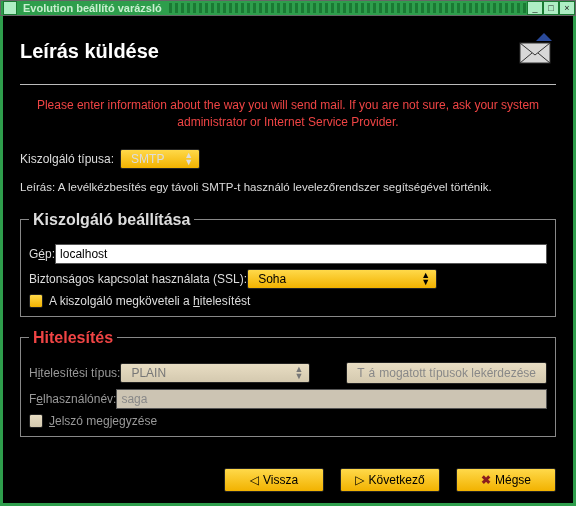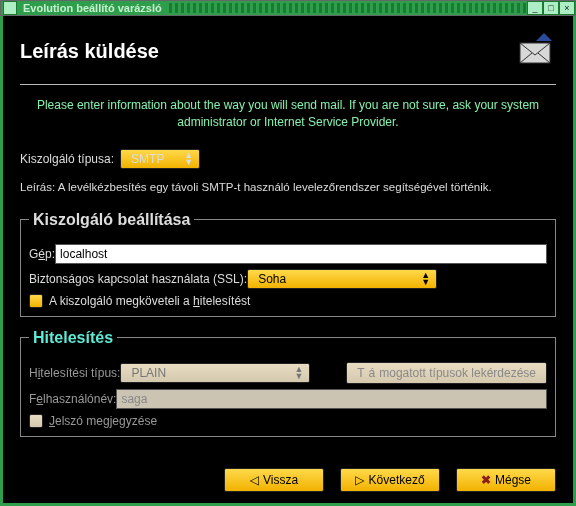--- a/index.html
+++ b/index.html
@@ -10,31 +10,31 @@
 .titlebar-text { color: #c8f0d0; font-size: 11px; padding: 8px 4px; flex: 0 0 auto; font-weight: bold; }
 .titlebar-stripes { flex: 1; background: repeating-linear-gradient(90deg, #2e9e4c 0 3px, #1a7a33 3px 6px); height: 10px; align-self: center; }
 .titlebar-btns { display: flex; gap: 0; }
 .titlebar-btn { width: 16px; height: 14px; background: #aeeec4; border: 1px solid #1a7a33; text-align: center; line-height: 12px; font-size: 9px; color: #222; cursor: pointer; }
 .frame { border: 3px solid #2e9e4c; border-top: none; height: 490px; padding: 3px; background: #000; }
 .inner { background: #000; height: 100%; padding: 12px 14px 8px 14px; display: flex; flex-direction: column; }
 .header { display: flex; align-items: center; justify-content: space-between; margin-bottom: 12px; }
 .header-title { color: #fff; font-size: 20px; font-weight: bold; }
 .mail-icon svg { width: 42px; height: 38px; }
 .hr { border-top: 1px solid #bbb; margin-bottom: 8px; }
-.intro { color: #86efac; text-align: center; line-height: 1.4; font-size: 12px; margin: 4px 0 12px 0; }
+.intro { color: #ef4444; text-align: center; line-height: 1.4; font-size: 12px; margin: 4px 0 12px 0; }
 .row { display: flex; align-items: center; gap: 6px; color: #ddd; margin: 6px 0; }
 .label { color: #ddd; }
 .combo { background: linear-gradient(#ffd94a, #f2b200); border: 1px solid #222; border-radius: 2px; padding: 2px 22px 2px 10px; position: relative; min-width: 80px; cursor: pointer; font-size: 12px; }
 .combo.wide { min-width: 190px; }
 .combo-arrows { position: absolute; right: 6px; top: 50%; transform: translateY(-50%); font-size: 9px; line-height: 7px; }
 .combo.disabled { background: linear-gradient(#e8ddc3, #d4c9af); color: #777; cursor: default; }
 .desc { color: #ddd; font-size: 11.5px; margin: 6px 0 12px 0; }
 fieldset { border: 1px solid #888; padding: 10px 8px 8px 8px; margin: 6px 0; }
 legend { color: #ddd; padding: 0 4px; font-size: 16px; font-weight: bold; }
-fieldset.disabled legend { color: #5eead4; }
+fieldset.disabled legend { color: #ef4444; }
 .field-row { display: flex; align-items: center; margin: 5px 0; }
 .field-label { color: #ddd; }
 .field-label .ul { text-decoration: underline; }
 .input { flex: 1; background: #fff; border: 1px solid #555; padding: 2px 4px; font-size: 12px; color: #000; }
 .input.disabled { background: #ccc4b3; color: #888; }
 .check { display: flex; align-items: center; gap: 6px; color: #ddd; cursor: pointer; }
 .checkbox { width: 14px; height: 14px; background: linear-gradient(#ffd94a, #f2b200); border: 1px solid #222; border-radius: 2px; }
 .checkbox.disabled { background: linear-gradient(#e8ddc3, #d4c9af); }
 .check .ul { text-decoration: underline; }
 .btn { background: linear-gradient(#ffd94a, #f2b200); border: 1px solid #222; border-radius: 2px; padding: 3px 10px; font-size: 12px; cursor: pointer; display: inline-flex; align-items: center; gap: 4px; }

